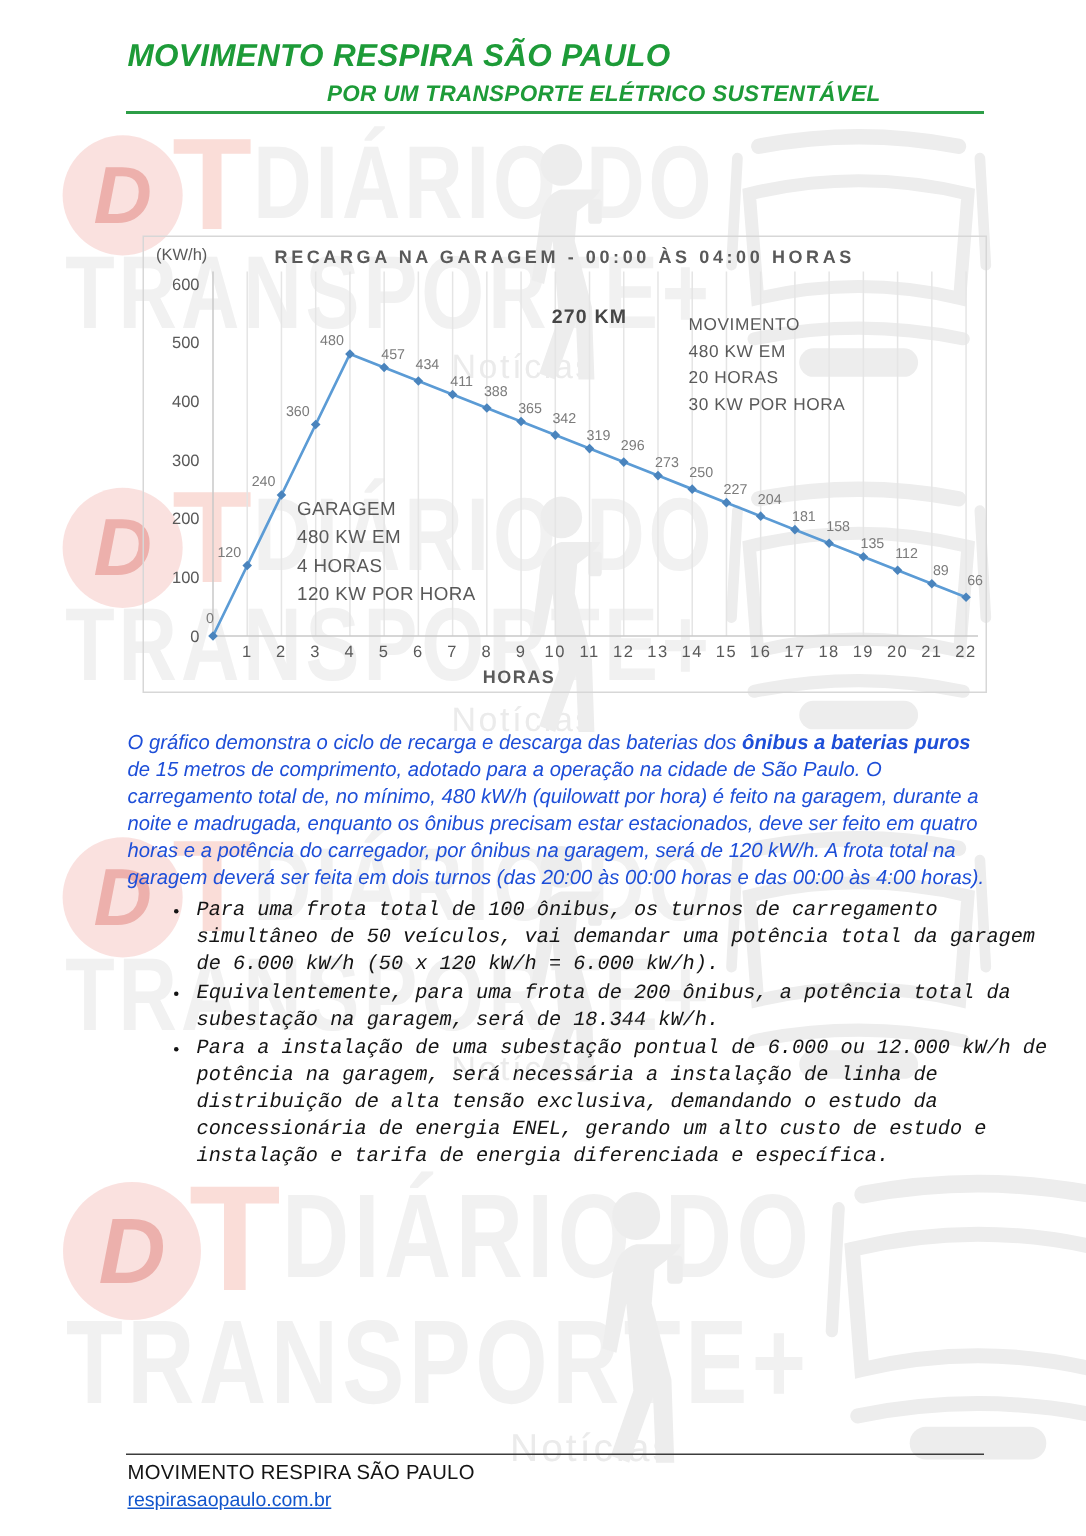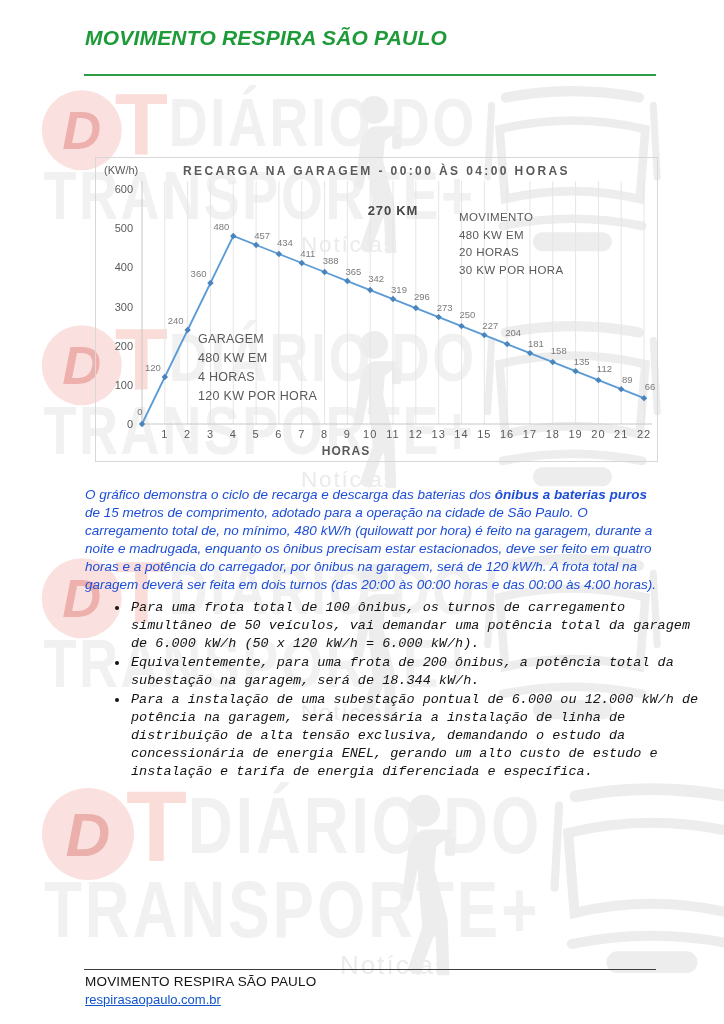--- a/index.html
+++ b/index.html
@@ -157,20 +157,21 @@
     <div class="wm-l3">Notícias</div>
     <svg class="wm-person" viewBox="0 0 108 200">
         <use href="#wm-person-shape"></use>
       </svg>
     <svg class="wm-bus" viewBox="0 0 224 224">
         <use href="#wm-bus-shape"></use>
       </svg>
   </div>
 
   <h1 class="hdr-title" style="margin:0">MOVIMENTO RESPIRA SÃO PAULO</h1>
+  <div class="hdr-sub">POR UM TRANSPORTE ELÉTRICO SUSTENTÁVEL</div>
   <div class="hdr-rule"></div>
 
   <section class="chart-box">
     <svg id="chart-svg" width="561" height="303" viewBox="0 0 561 303">
         <line x1="68.82" y1="23" x2="68.82" y2="266" stroke="#e5e5e5" stroke-width="1"></line>
         <line x1="91.64" y1="23" x2="91.64" y2="266" stroke="#e5e5e5" stroke-width="1"></line>
         <line x1="114.46000000000001" y1="23" x2="114.46000000000001" y2="266" stroke="#e5e5e5" stroke-width="1"></line>
         <line x1="137.28" y1="23" x2="137.28" y2="266" stroke="#e5e5e5" stroke-width="1"></line>
         <line x1="160.1" y1="23" x2="160.1" y2="266" stroke="#e5e5e5" stroke-width="1"></line>
         <line x1="182.92000000000002" y1="23" x2="182.92000000000002" y2="266" stroke="#e5e5e5" stroke-width="1"></line>

